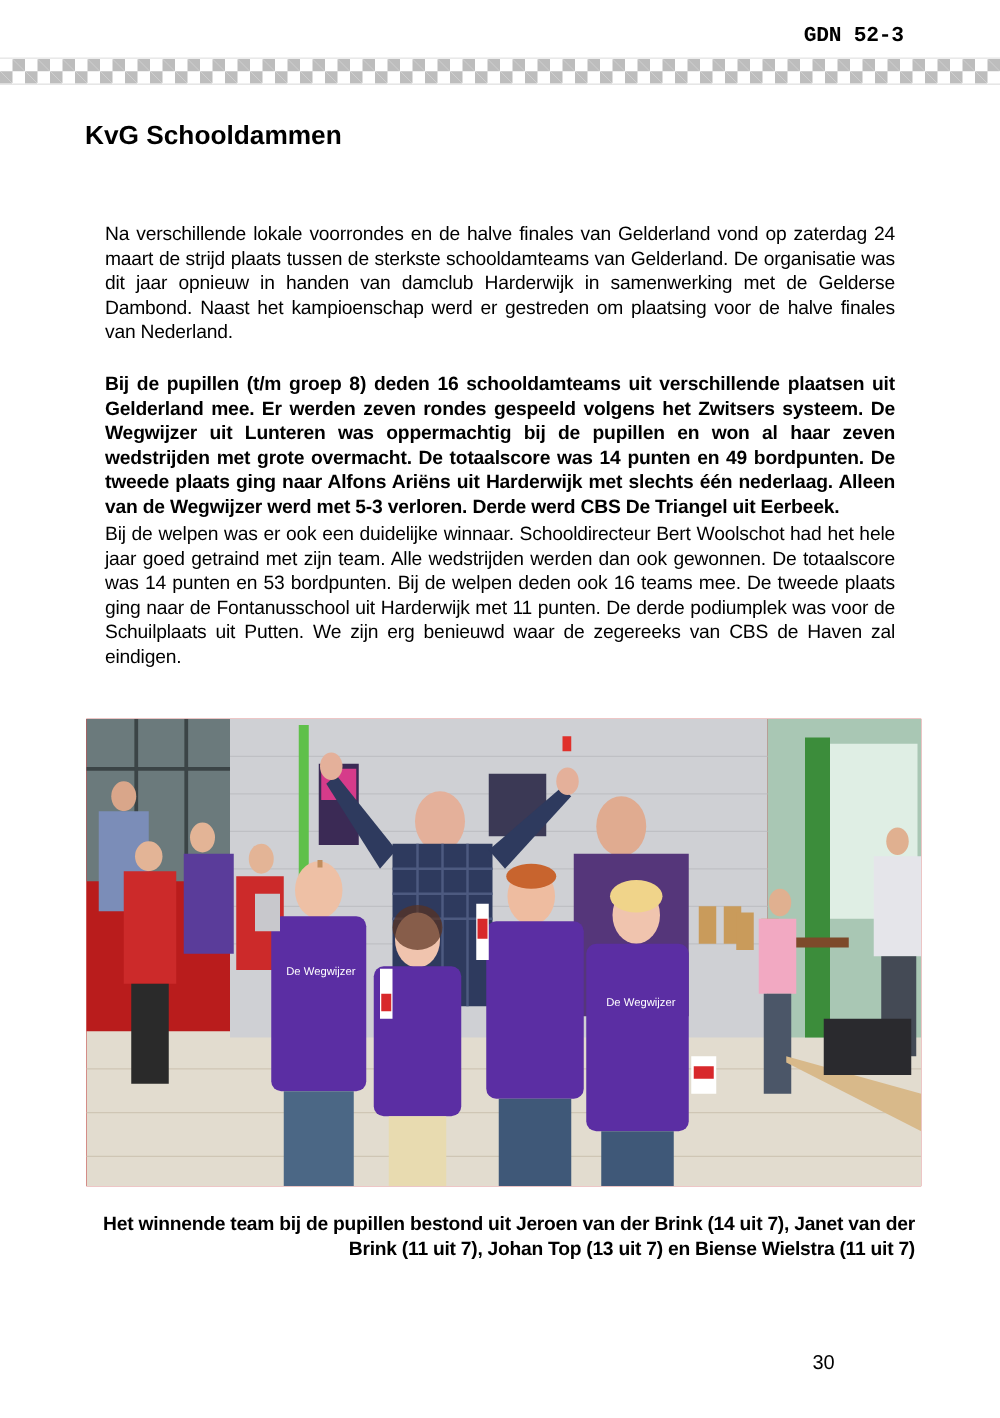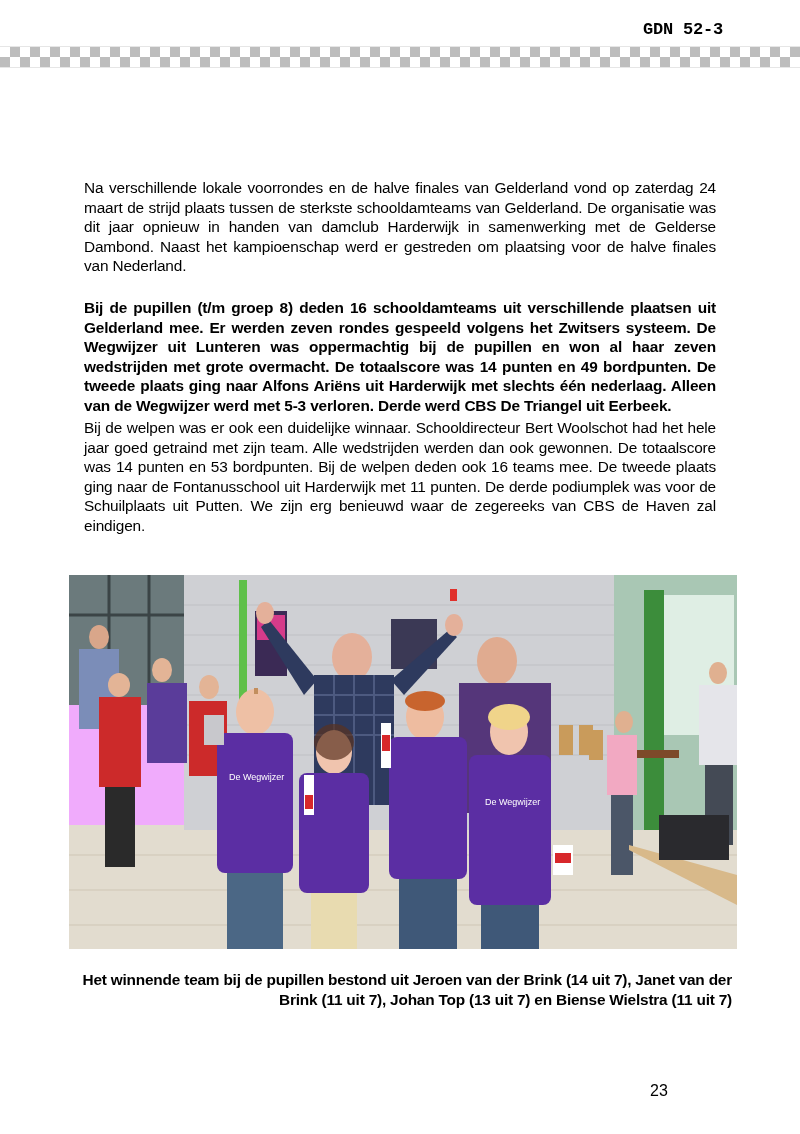--- a/index.html
+++ b/index.html
@@ -27,36 +27,37 @@
   .author { font-size: 15px; margin: 0; line-height: 20px; }
   .para {
     font-size: 15.4px; line-height: 19.5px; text-align: justify; margin: 16px;
     letter-spacing: -0.15px;
   }
   .p1 { position: absolute; top: 66px; }
   .p2 { position: absolute; top: 186px; font-weight: bold; }
   .p3 { position: absolute; top: 306px; }
   .photo {
     position: absolute; left: 69px; top: 575px; width: 668px; height: 374px; overflow: hidden;
-    background: #f0abfc;
+    background: #b91c1c;
   }
   .caption {
     position: absolute; left: 68px; top: 970px; width: 664px;
     text-align: right; font-weight: bold; font-size: 15.4px; line-height: 20px;
     letter-spacing: -0.2px;
   }
   .page-number { position: absolute; left: 650px; top: 1082px; font-size: 16px; }
 </style>
 </head>
 <body>
 
 <div class="issue-label">GDN 52-3</div>
 <div class="checker"></div>
 
 <div class="article">
+  <h1 class="title">KvG Schooldammen</h1>
   <p class="para p1">Na verschillende lokale voorrondes en de halve finales van Gelderland vond op zaterdag 24 maart de strijd plaats tussen de sterkste schooldamteams van Gelderland. De organisatie was dit jaar opnieuw in handen van damclub Harderwijk in samenwerking met de Gelderse Dambond. Naast het kampioenschap werd er gestreden om plaatsing voor de halve finales van Nederland.</p>
   <p class="para p2">Bij de pupillen (t/m groep 8) deden 16 schooldamteams uit verschillende plaatsen uit Gelderland mee. Er werden zeven rondes gespeeld volgens het Zwitsers systeem. De Wegwijzer uit Lunteren was oppermachtig bij de pupillen en won al haar zeven wedstrijden met grote overmacht. De totaalscore was 14 punten en 49 bordpunten. De tweede plaats ging naar Alfons Ariëns uit Harderwijk met slechts één nederlaag. Alleen van de Wegwijzer werd met 5-3 verloren. Derde werd CBS De Triangel uit Eerbeek.</p>
   <p class="para p3">Bij de welpen was er ook een duidelijke winnaar. Schooldirecteur Bert Woolschot had het hele jaar goed getraind met zijn team. Alle wedstrijden werden dan ook gewonnen. De totaalscore was 14 punten en 53 bordpunten. Bij de welpen deden ook 16 teams mee. De tweede plaats ging naar de Fontanusschool uit Harderwijk met 11 punten. De derde podiumplek was voor de Schuilplaats uit Putten. We zijn erg benieuwd waar de zegereeks van CBS de Haven zal eindigen.</p>
 </div>
 
 <div class="photo">
   <svg width="668" height="374" viewBox="0 0 668 374">
 
     <rect x="0" y="250" width="668" height="124" fill="#e2dccf"></rect>
     <g stroke="#cfc6b5" stroke-width="1">
@@ -169,13 +170,13 @@
       <rect x="412" y="330" width="58" height="44" fill="#3f5878"></rect>
       <text x="416" y="230" font-size="9" fill="#ffffff" font-family="Liberation Sans, sans-serif">De Wegwijzer</text>
       <rect x="484" y="270" width="20" height="30" fill="#ffffff"></rect>
       <rect x="486" y="278" width="16" height="10" fill="#d8282b"></rect>
     </g>
   </svg>
 </div>
 
 <div class="caption">Het winnende team bij de pupillen bestond uit Jeroen van der Brink (14 uit 7), Janet van der Brink (11 uit 7), Johan Top (13 uit 7) en Biense Wielstra (11 uit 7)</div>
 
-<div class="page-number">23</div>
+<div class="page-number">30</div>
 
 </body></html>

